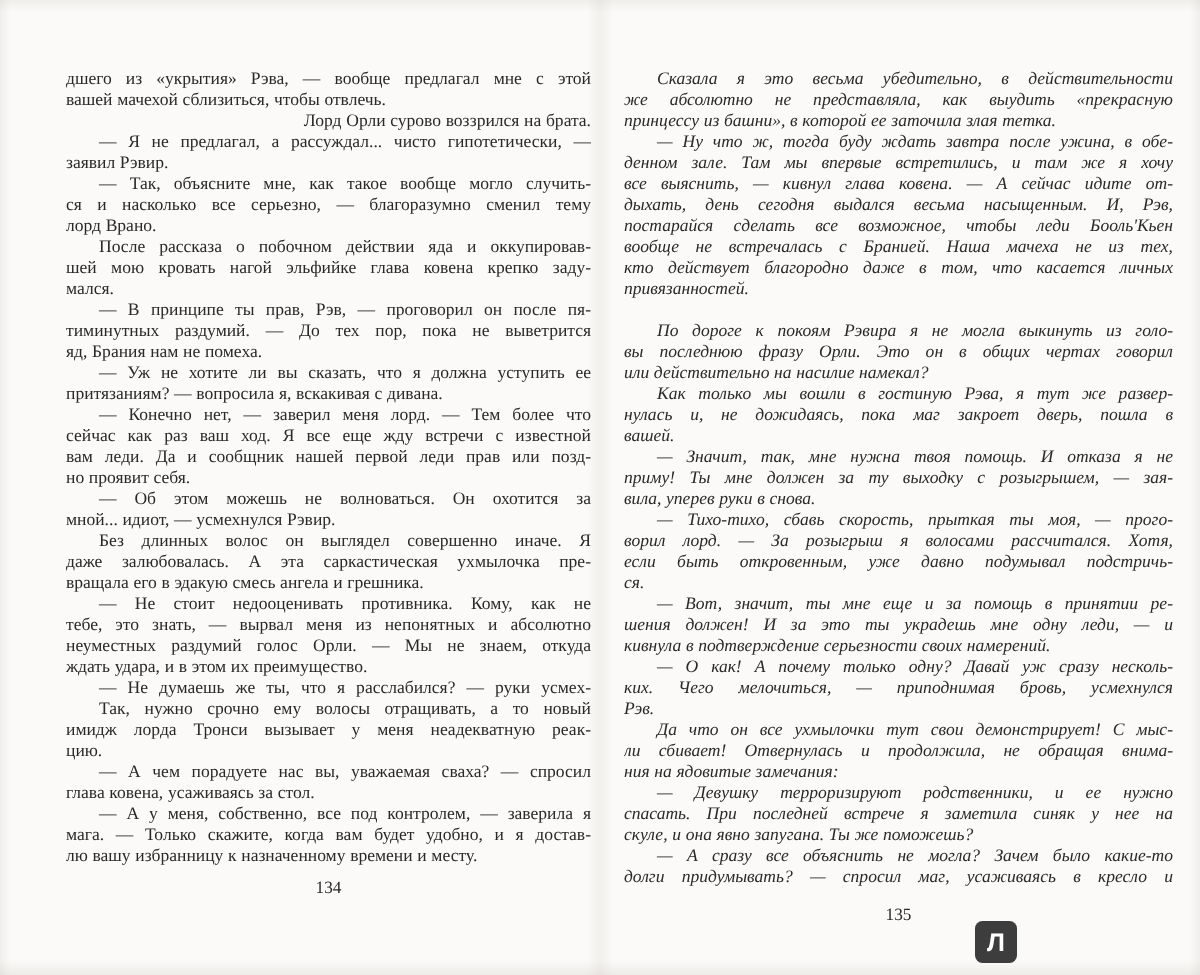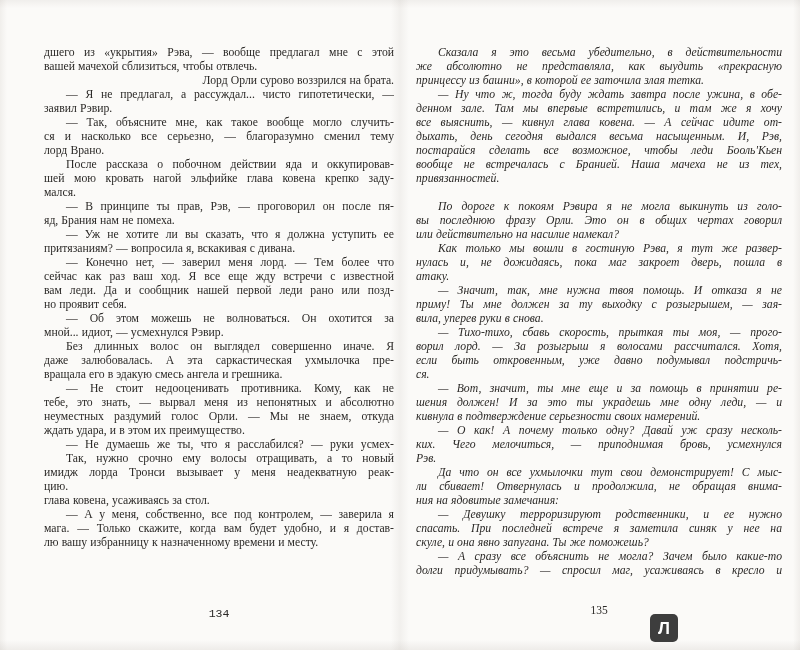--- a/index.html
+++ b/index.html
@@ -45,21 +45,21 @@
   .line.just { text-align:justify; text-align-last:justify; }
   .line.ind  { text-indent:22px;text-align:right; }
   .line.blank{ }
 
   .page-number {
     position:absolute;
     width:350px;
     text-align:center;
     font-size:11.5px; color:#2b2927;
   }
-  .page-left  .page-number { left:44px; top:607px;font-family:Liberation Mono, monospace; }
+  .page-left  .page-number { left:44px; top:586px; }
   .page-right .page-number { left:16px; width:366px; top:604px; }
 
   .logo {
     position:absolute; left:650px; top:614px;
     width:28px; height:28px; border-radius:5px;
     display:flex; align-items:center; justify-content:center;
   }
   .logo span {
     font-family:"Liberation Sans", sans-serif;
     font-weight:bold; font-size:17px; line-height:1;
@@ -82,67 +82,70 @@
         <div class="line ind">Лорд Орли сурово воззрился на брата.</div>
         <div class="line ind just">— Я не предлагал, а рассуждал... чисто гипотетически, —</div>
         <div class="line">заявил Рэвир.</div>
         <div class="line ind just">— Так, объясните мне, как такое вообще могло случить-</div>
         <div class="line just">ся и насколько все серьезно, — благоразумно сменил тему</div>
         <div class="line">лорд Врано.</div>
         <div class="line ind just">После рассказа о побочном действии яда и оккупировав-</div>
         <div class="line just">шей мою кровать нагой эльфийке глава ковена крепко заду-</div>
         <div class="line">мался.</div>
         <div class="line ind just">— В принципе ты прав, Рэв, — проговорил он после пя-</div>
+        <div class="line just">тиминутных раздумий. — До тех пор, пока не выветрится</div>
         <div class="line">яд, Брания нам не помеха.</div>
         <div class="line ind just">— Уж не хотите ли вы сказать, что я должна уступить ее</div>
         <div class="line">притязаниям? — вопросила я, вскакивая с дивана.</div>
         <div class="line ind just">— Конечно нет, — заверил меня лорд. — Тем более что</div>
         <div class="line just">сейчас как раз ваш ход. Я все еще жду встречи с известной</div>
-        <div class="line just">вам леди. Да и сообщник нашей первой леди рано или позд-</div>
+        <div class="line just">вам леди. Да и сообщник нашей первой леди прав или позд-</div>
         <div class="line">но проявит себя.</div>
         <div class="line ind just">— Об этом можешь не волноваться. Он охотится за</div>
         <div class="line">мной... идиот, — усмехнулся Рэвир.</div>
         <div class="line ind just">Без длинных волос он выглядел совершенно иначе. Я</div>
         <div class="line just">даже залюбовалась. А эта саркастическая ухмылочка пре-</div>
         <div class="line">вращала его в эдакую смесь ангела и грешника.</div>
         <div class="line ind just">— Не стоит недооценивать противника. Кому, как не</div>
         <div class="line just">тебе, это знать, — вырвал меня из непонятных и абсолютно</div>
         <div class="line just">неуместных раздумий голос Орли. — Мы не знаем, откуда</div>
         <div class="line">ждать удара, и в этом их преимущество.</div>
         <div class="line ind just">— Не думаешь же ты, что я расслабился? — руки усмех-</div>
         <div class="line ind just">Так, нужно срочно ему волосы отращивать, а то новый</div>
         <div class="line just">имидж лорда Тронси вызывает у меня неадекватную реак-</div>
         <div class="line">цию.</div>
+        <div class="line ind just">— А чем порадуете нас вы, уважаемая сваха? — спросил</div>
         <div class="line">глава ковена, усаживаясь за стол.</div>
         <div class="line ind just">— А у меня, собственно, все под контролем, — заверила я</div>
         <div class="line just">мага. — Только скажите, когда вам будет удобно, и я достав-</div>
         <div class="line">лю вашу избранницу к назначенному времени и месту.</div>
       </div>
     <div class="page-number">134</div>
   </div>
 
   <div class="page page-right">
     <div class="text-block">
         <div class="line ind just">Сказала я это весьма убедительно, в действительности</div>
         <div class="line just">же абсолютно не представляла, как выудить «прекрасную</div>
         <div class="line">принцессу из башни», в которой ее заточила злая тетка.</div>
         <div class="line ind just">— Ну что ж, тогда буду ждать завтра после ужина, в обе-</div>
         <div class="line just">денном зале. Там мы впервые встретились, и там же я хочу</div>
         <div class="line just">все выяснить, — кивнул глава ковена. — А сейчас идите от-</div>
         <div class="line just">дыхать, день сегодня выдался весьма насыщенным. И, Рэв,</div>
         <div class="line just">постарайся сделать все возможное, чтобы леди Бооль'Кьен</div>
         <div class="line just">вообще не встречалась с Бранией. Наша мачеха не из тех,</div>
+        <div class="line just">кто действует благородно даже в том, что касается личных</div>
         <div class="line">привязанностей.</div>
         <div class="line blank">&nbsp;</div>
         <div class="line ind just">По дороге к покоям Рэвира я не могла выкинуть из голо-</div>
         <div class="line just">вы последнюю фразу Орли. Это он в общих чертах говорил</div>
         <div class="line">или действительно на насилие намекал?</div>
         <div class="line ind just">Как только мы вошли в гостиную Рэва, я тут же развер-</div>
         <div class="line just">нулась и, не дожидаясь, пока маг закроет дверь, пошла в</div>
-        <div class="line">атаку.</div>
+        <div class="line">вашей.</div>
         <div class="line ind just">— Значит, так, мне нужна твоя помощь. И отказа я не</div>
         <div class="line just">приму! Ты мне должен за ту выходку с розыгрышем, — зая-</div>
         <div class="line">вила, уперев руки в снова.</div>
         <div class="line ind just">— Тихо-тихо, сбавь скорость, прыткая ты моя, — прого-</div>
         <div class="line just">ворил лорд. — За розыгрыш я волосами рассчитался. Хотя,</div>
         <div class="line just">если быть откровенным, уже давно подумывал подстричь-</div>
         <div class="line">ся.</div>
         <div class="line ind just">— Вот, значит, ты мне еще и за помощь в принятии ре-</div>
         <div class="line just">шения должен! И за это ты украдешь мне одну леди, — и</div>
         <div class="line">кивнула в подтверждение серьезности своих намерений.</div>

